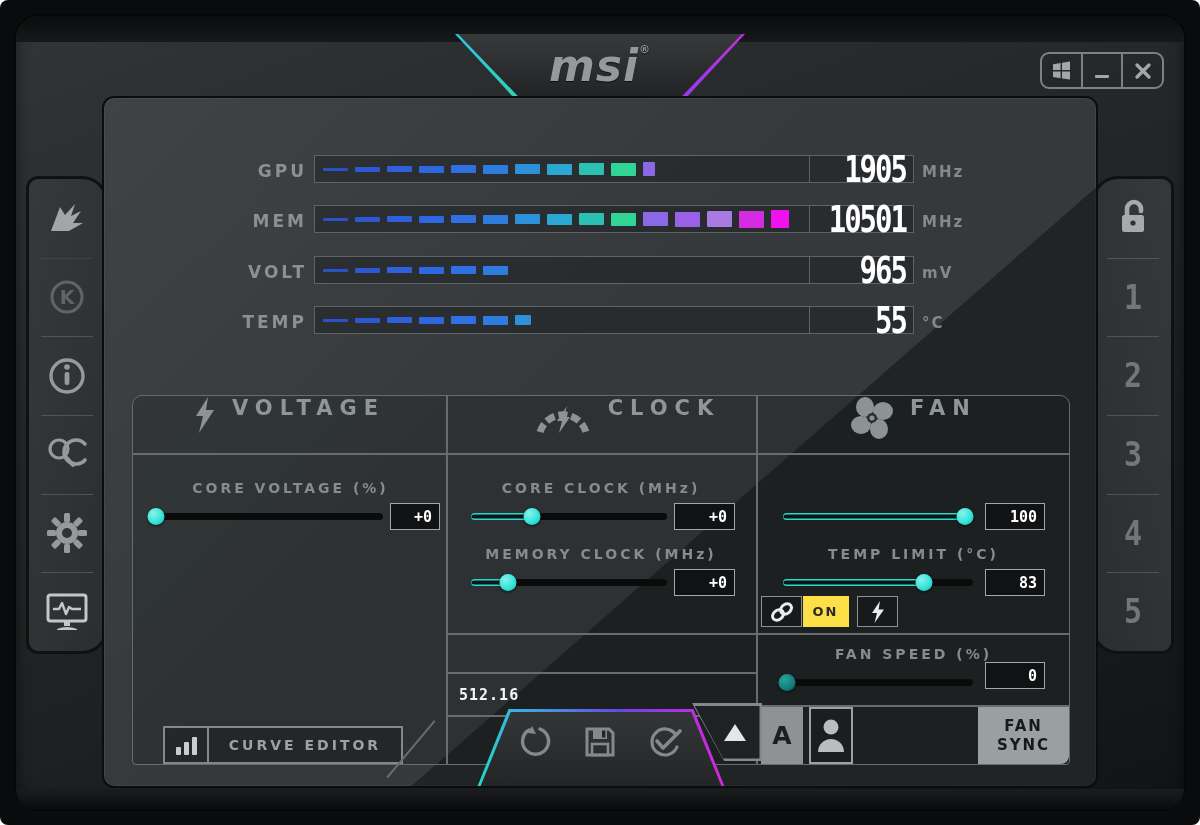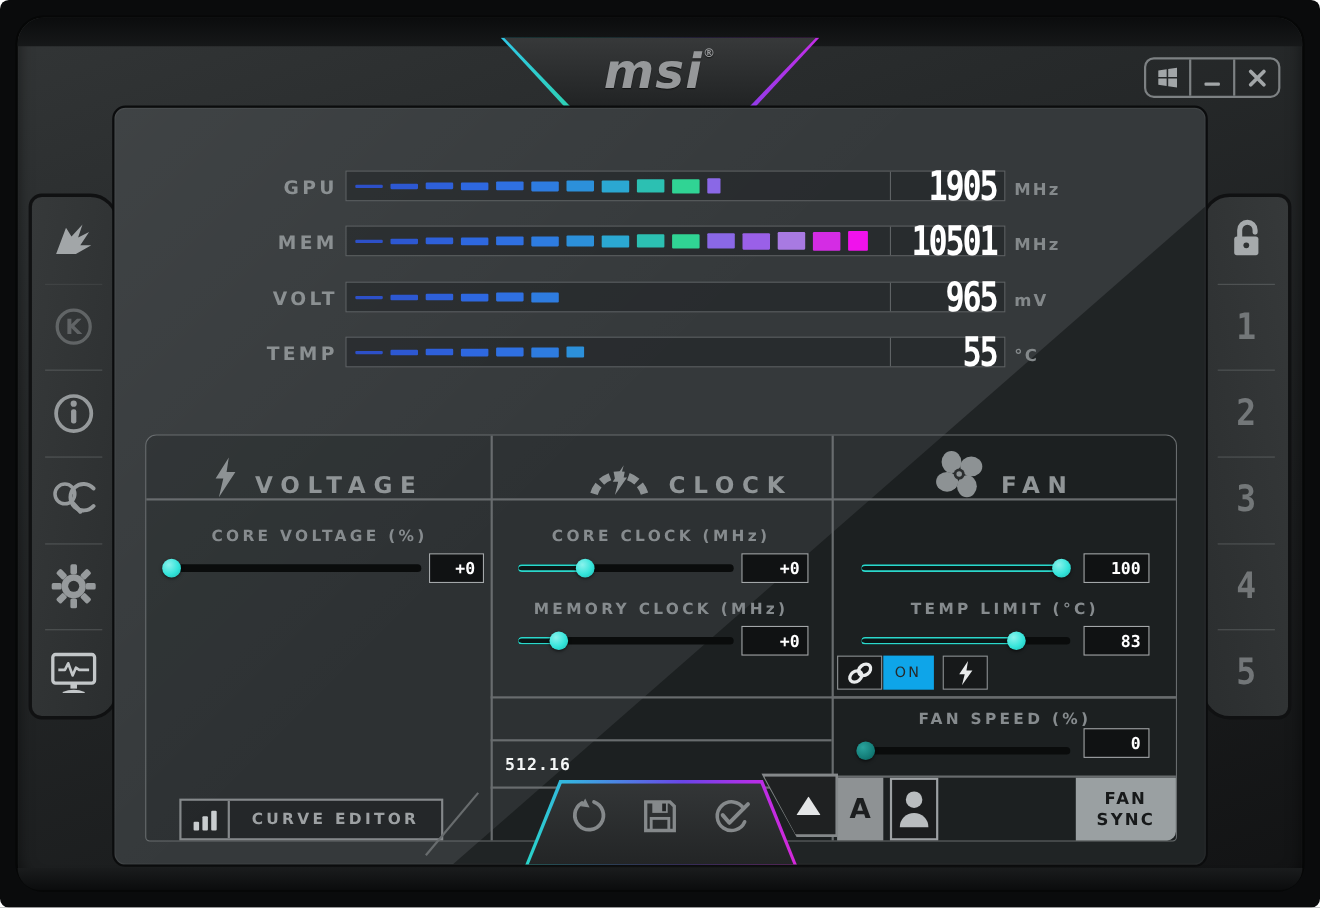--- a/index.html
+++ b/index.html
@@ -40,21 +40,21 @@
     font-family:"DejaVu Sans Mono","Liberation Mono",monospace;font-weight:bold;
     font-size:29px;letter-spacing:-2px;color:#ffffff;}
   .mon-unit{position:absolute;left:818px;top:8px;color:#84898b;font-size:15px;
     font-weight:bold;letter-spacing:2px;}
 
   
   .grid{position:absolute;left:28px;top:297px;width:938px;height:370px;
     border:1.5px solid #686c6e;border-radius:10px 10px 4px 4px;background:rgba(13,15,16,.18);}
   .vline{position:absolute;top:0;bottom:0;width:1.5px;background:#686c6e;}
   .hline{position:absolute;height:1.5px;background:#686c6e;}
-  .hdr{position:absolute;top:0;height:57px;display:flex;align-items:flex-end;justify-content:center;gap:16px;}
+  .hdr{position:absolute;top:0;height:57px;display:flex;align-items:flex-start;justify-content:center;gap:16px;}
   .hdr-text{color:#909597;font-size:21px;font-weight:bold;letter-spacing:7px;}
   .icon-g{color:#8d9294;}
 
   .plabel{position:absolute;text-align:center;color:#868b8e;font-size:14px;
     font-weight:bold;letter-spacing:3px;}
 
   .slider{position:absolute;height:17px;}
   .slider .track{position:absolute;left:0;right:0;top:5px;height:7px;background:#0a0c0c;border-radius:4px;}
   .slider .fill{position:absolute;left:0;top:0;bottom:0;background:#0c1616;border-radius:4px 0 0 4px;
     box-shadow:inset 0 1.5px 0 #2bd8cc, inset 0 -1.5px 0 #2bd8cc;}
@@ -65,22 +65,22 @@
   .vbox{position:absolute;height:27px;border:1.5px solid #a3a7a9;background:#101213;
     color:#ffffff;font-family:"DejaVu Sans Mono","Liberation Mono",monospace;font-weight:bold;
     font-size:15px;text-align:right;padding:4px 7px 0 0;letter-spacing:0;}
 
   .gputext{position:absolute;color:#f4f6f6;font-family:"DejaVu Sans Mono","Liberation Mono",monospace;
     font-weight:bold;font-size:15px;letter-spacing:1px;}
 
   
   .sqbtn{position:absolute;height:31px;border:1.5px solid #8e9294;background:#17191a;
     display:flex;align-items:center;justify-content:center;}
-  .oncell{position:absolute;height:31px;background:#0ea5e9;color:#26292a;font-size:13px;
-    font-weight:normal;letter-spacing:2px;display:flex;align-items:center;justify-content:center;}
+  .oncell{position:absolute;height:31px;background:#fde047;color:#26292a;font-size:13px;
+    font-weight:bold;letter-spacing:2px;display:flex;align-items:center;justify-content:center;}
 
   .abtn{position:absolute;background:#8e9294;color:#1c1e1f;display:flex;align-items:center;
     justify-content:center;font-size:25px;font-weight:bold;}
   .personbtn{position:absolute;background:#1b1d1e;border:2px solid #9da1a3;display:flex;
     align-items:center;justify-content:center;}
   .fansync{position:absolute;background:#9aa0a2;color:#17191a;display:flex;align-items:center;
     justify-content:center;text-align:center;font-size:15px;font-weight:bold;letter-spacing:2px;
     border-radius:0 0 8px 0;line-height:1.25;width:91px;padding:0 10px;}
 
   

